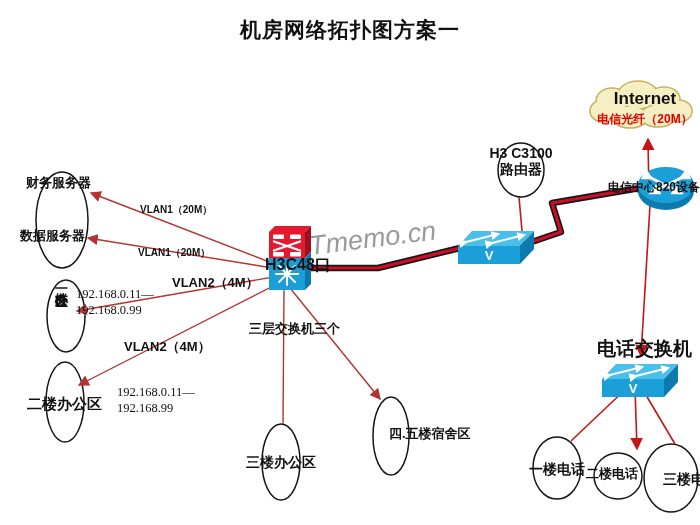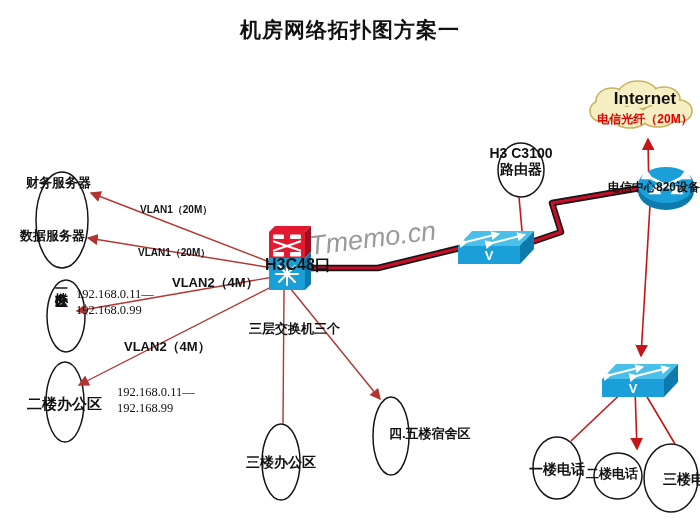--- a/index.html
+++ b/index.html
@@ -177,20 +177,21 @@
   <div class="lbl t820">电信中心820设备</div>
 
   <div class="lbl router-lbl">
     <div>H3 C3100</div>
     <div>路由器</div>
   </div>
 
   <div class="lbl core1">H3C48口</div>
   <div class="lbl core2">三层交换机三个</div>
 
+  <div class="lbl phonesw">电话交换机</div>
 
   <div class="lbl finance">财务服务器</div>
   <div class="lbl dataserv">数据服务器</div>
 
   <div class="lbl office1">一楼办公区</div>
   <div class="lbl ip ip1">
     <div>192.168.0.11—</div>
     <div>192.168.0.99</div>
   </div>
 

